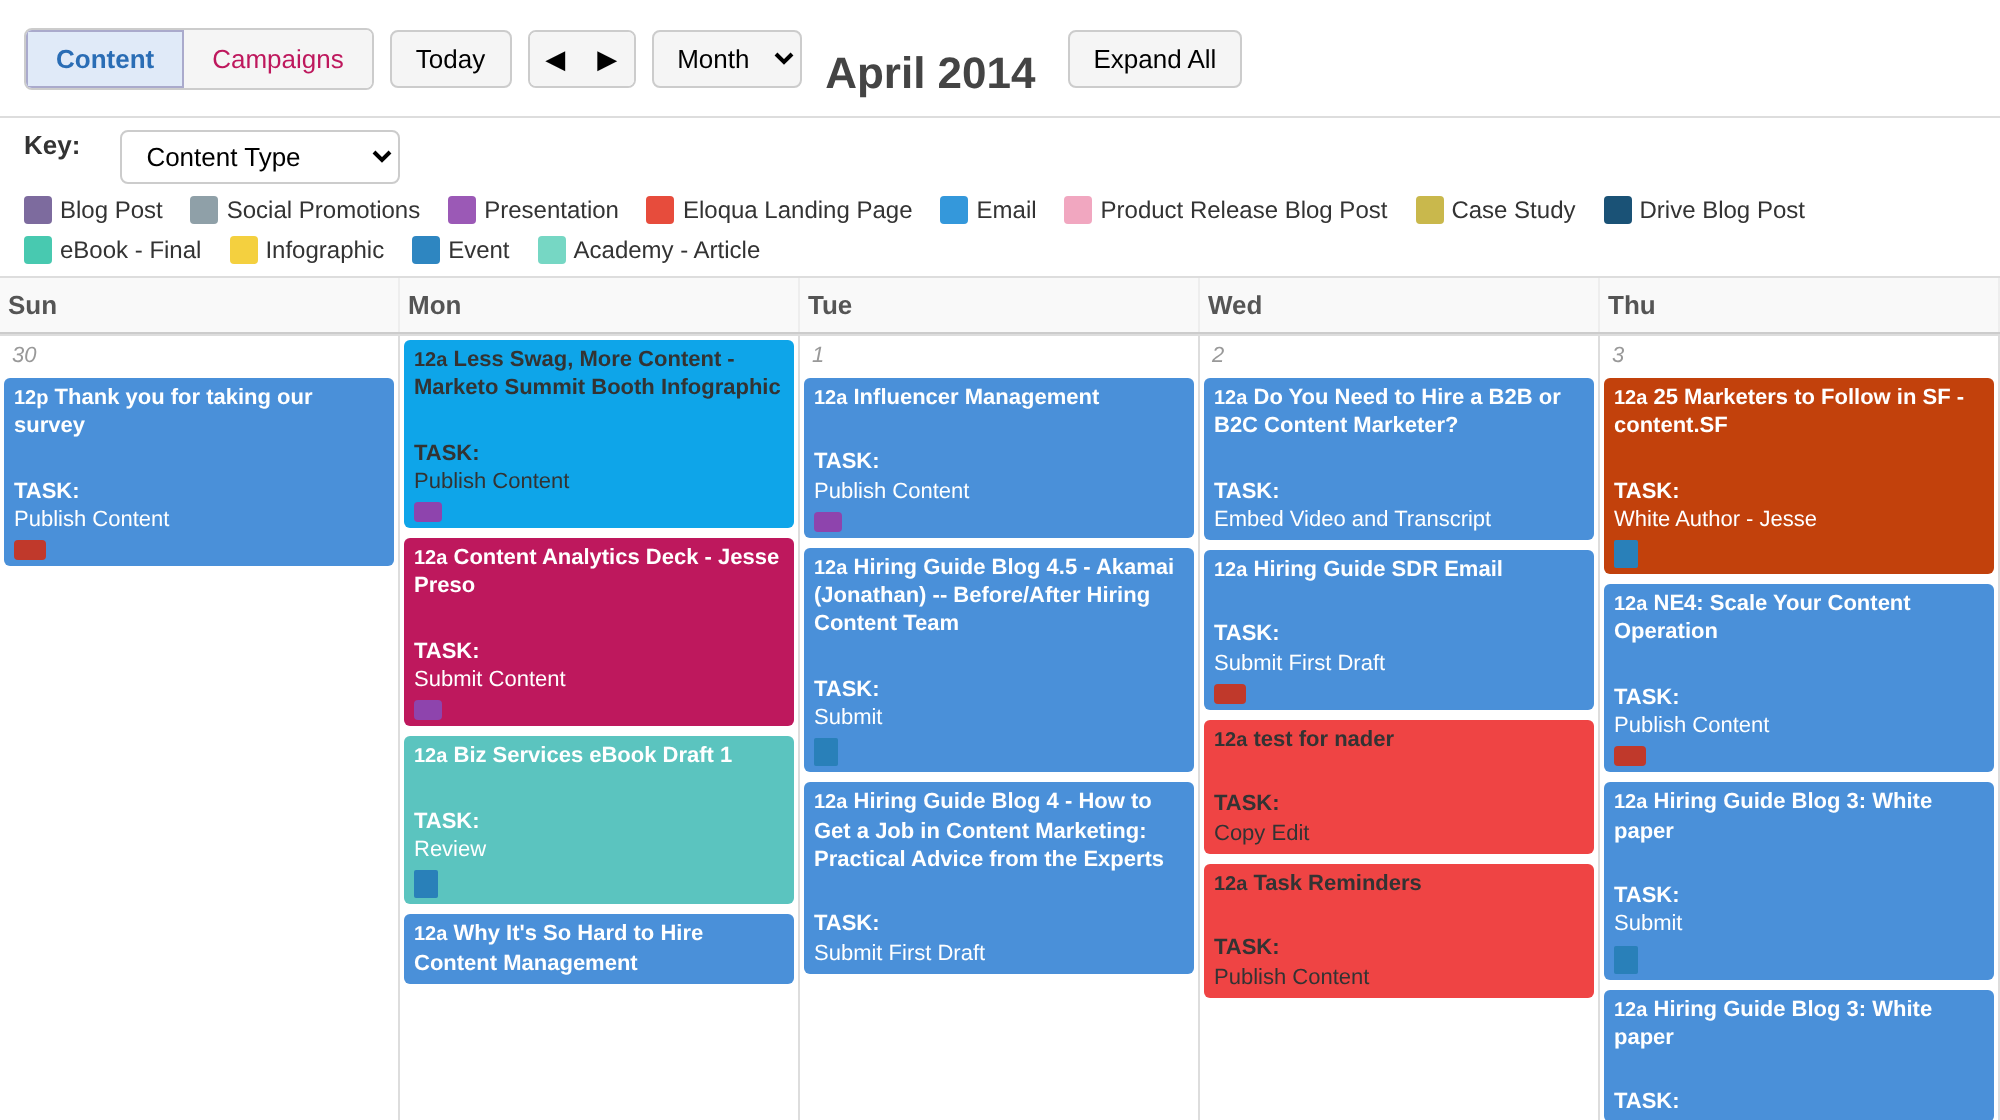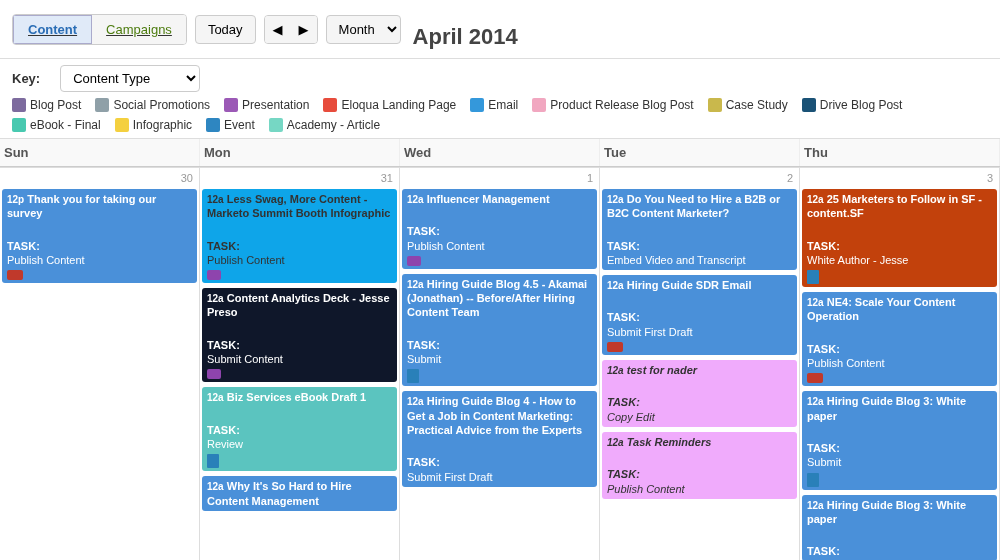--- a/index.html
+++ b/index.html
@@ -1,78 +1,79 @@
 <!DOCTYPE html>
 <html><head>
   <meta charset="utf-8">
   <style>
     * { box-sizing: border-box; margin: 0; padding: 0; }
     body { font-family: Arial, sans-serif; font-size: 12px; background: #fff; color: #333; width: 1000px; height: 560px; overflow: hidden; }
 
     
     .toolbar { display: flex; align-items: center; padding: 8px 12px; border-bottom: 1px solid #ddd; gap: 8px; }
-    .tab-group { display: flex; border: 1px solid #ccc; border-radius: 4px; overflow: hidden; text-decoration: underline; }
-    .tab-btn { padding: 6px 14px; background: #f5f5f5; border: none; cursor: pointer; font-size: 13px; color: #4d7c0f; }
+    .tab-group { display: flex; border: 1px solid #ccc; border-radius: 4px; overflow: hidden; }
+    .tab-btn { padding: 6px 14px; background: #f5f5f5; border: none; cursor: pointer; font-size: 13px; color: #be185d; }
     .tab-btn.active { background: #e0eaf8; color: #2a6db5; font-weight: bold; border: 1px solid #aac; }
     .today-btn { padding: 6px 12px; background: #f5f5f5; border: 1px solid #ccc; border-radius: 4px; cursor: pointer; font-size: 13px; }
     .nav-group { display: flex; border: 1px solid #ccc; border-radius: 4px; overflow: hidden; }
     .nav-btn { padding: 6px 8px; background: #f5f5f5; border: none; cursor: pointer; font-size: 13px; }
     .month-select { padding: 5px 8px; border: 1px solid #ccc; border-radius: 4px; font-size: 13px; background: #f5f5f5; cursor: pointer; }
     .calendar-title { font-size: 22px; font-weight: bold; color: #444; margin-left: 4px; margin-top: 16px; }
     .expand-btn { padding: 6px 12px; background: #f5f5f5; border: 1px solid #ccc; border-radius: 4px; cursor: pointer; font-size: 13px; margin-left: 8px; }
 
     
-    .key-row { display: flex; align-items: center; padding: 6px 12px; border-bottom: 1px solid #ddd; flex-wrap: wrap; gap: 6px 16px; }
+    .key-row { display: flex; padding: 6px 12px; border-bottom: 1px solid #ddd; flex-wrap: wrap; gap: 6px 16px; }
     .key-label { font-size: 13px; font-weight: bold; margin-right: 4px; }
     .key-select { padding: 4px 8px; border: 1px solid #ccc; border-radius: 4px; font-size: 13px; background: #fff; min-width: 140px; cursor: pointer; }
     .legend-item { display: flex; align-items: center; gap: 4px; font-size: 12px; }
     .legend-dot { width: 14px; height: 14px; border-radius: 2px; display: inline-block; flex-shrink: 0; }
 
     
     .calendar { flex: 1; display: flex; flex-direction: column; }
     .cal-header { display: grid; grid-template-columns: repeat(5, 1fr); border-bottom: 1px solid #ccc; }
     .cal-header-cell { padding: 6px 4px; font-weight: bold; font-size: 13px; color: #555; border-right: 1px solid #eee; background: #f9f9f9; }
     .cal-body { display: grid; grid-template-columns: repeat(5, 1fr); flex: 1; border-top: 1px solid #ddd; }
     .cal-col { border-right: 1px solid #ddd; padding: 2px; display: flex; flex-direction: column; gap: 3px; overflow: hidden; }
-    .date-num { font-size: 11px; color: #999; text-align: right; padding: 2px 4px; }
+    .date-num { font-size: 11px; color: #999; padding: 2px 4px; font-style: italic; }
 
     
     .event { border-radius: 3px; padding: 3px 5px; margin-bottom: 2px; font-size: 11px; line-height: 1.3; cursor: pointer; }
     .event .time { font-size: 10px; font-weight: bold; }
     .event .title { font-weight: bold; }
     .event .task-label { font-weight: bold; margin-top: 18px; }
     .event .task-text { }
 
     
     .bg-blue { background: #4a90d9; color: #fff; }
     .bg-purple { background: #c2410c; color: #fff; }
     .bg-yellow { background: #0ea5e9; color: #333; }
-    .bg-pink { background: #f0abfc; color: #333; font-style: italic; }
+    .bg-pink { background: #ef4444; color: #333; }
     .bg-teal { background: #5bc4bf; color: #fff; }
-    .bg-orange { background: #0f172a; color: #fff; }
+    .bg-orange { background: #be185d; color: #fff; }
   </style>
 </head>
 <body>
 
 <div class="toolbar">
   <div class="tab-group">
     <button class="tab-btn active">Content</button>
     <button class="tab-btn">Campaigns</button>
   </div>
   <button class="today-btn">Today</button>
   <div class="nav-group">
     <button class="nav-btn">◀</button>
     <button class="nav-btn">▶</button>
   </div>
   <select class="month-select">
     <option>Month</option>
     <option>Week</option>
     <option>Day</option>
   </select>
   <span class="calendar-title">April 2014</span>
+  <button class="expand-btn">Expand All</button>
 </div>
 
 <div class="key-row">
   <span class="key-label">Key:</span>
   <select class="key-select">
     <option>Content Type</option>
   </select>
 
   <div id="legend-container" style="display:flex; flex-wrap:wrap; gap:6px 14px;">
       <div class="legend-item">
@@ -124,32 +125,31 @@
         <span>Academy - Article</span>
       </div>
     </div>
 </div>
 
 <div class="calendar">
 
   <div class="cal-header">
     <div class="cal-header-cell">Sun</div>
     <div class="cal-header-cell">Mon</div>
+    <div class="cal-header-cell">Tue</div>
     <div class="cal-header-cell">Wed</div>
-    <div class="cal-header-cell">Tue</div>
     <div class="cal-header-cell">Thu</div>
   </div>
 
   <div class="cal-body" id="cal-body">
   <div class="cal-col">
         <div class="date-num">30</div>
         <div class="event bg-blue"><span class="time">12p</span> <span class="title">Thank you for taking our survey</span><div class="task-label">TASK:</div><div class="task-text">Publish Content</div><div style="margin-top:3px;width:16px;height:10px;background:#c0392b;border-radius:2px;"></div></div>
       </div>
       <div class="cal-col">
-        <div class="date-num">31</div>
         <div class="event bg-yellow"><span class="time">12a</span> <span class="title">Less Swag, More Content - Marketo Summit Booth Infographic</span><div class="task-label">TASK:</div><div class="task-text">Publish Content</div><div style="margin-top:3px;width:14px;height:10px;background:#8e44ad;border-radius:2px;"></div></div>
         <div class="event bg-orange"><span class="time">12a</span> <span class="title">Content Analytics Deck - Jesse Preso</span><div class="task-label">TASK:</div><div class="task-text">Submit Content</div><div style="margin-top:3px;width:14px;height:10px;background:#8e44ad;border-radius:2px;"></div></div>
         <div class="event bg-teal"><span class="time">12a</span> <span class="title">Biz Services eBook Draft 1</span><div class="task-label">TASK:</div><div class="task-text">Review</div><div style="margin-top:3px;width:12px;height:14px;background:#2980b9;border-radius:1px;"></div></div>
         <div class="event bg-blue"><span class="time">12a</span> <span class="title">Why It's So Hard to Hire Content Management</span></div>
       </div>
       <div class="cal-col">
         <div class="date-num">1</div>
         <div class="event bg-blue"><span class="time">12a</span> <span class="title">Influencer Management</span><div class="task-label">TASK:</div><div class="task-text">Publish Content</div><div style="margin-top:3px;width:14px;height:10px;background:#8e44ad;border-radius:2px;"></div></div>
         <div class="event bg-blue"><span class="time">12a</span> <span class="title">Hiring Guide Blog 4.5 - Akamai (Jonathan) -- Before/After Hiring Content Team</span><div class="task-label">TASK:</div><div class="task-text">Submit</div><div style="margin-top:3px;width:12px;height:14px;background:#2980b9;border-radius:1px;"></div></div>
         <div class="event bg-blue"><span class="time">12a</span> <span class="title">Hiring Guide Blog 4 - How to Get a Job in Content Marketing: Practical Advice from the Experts</span><div class="task-label">TASK:</div><div class="task-text">Submit First Draft</div></div>

